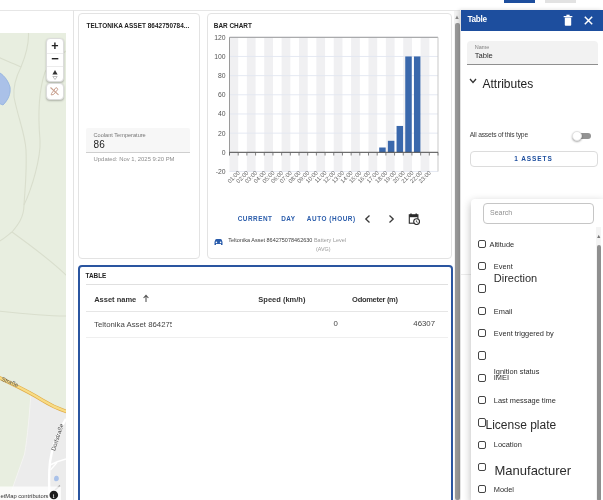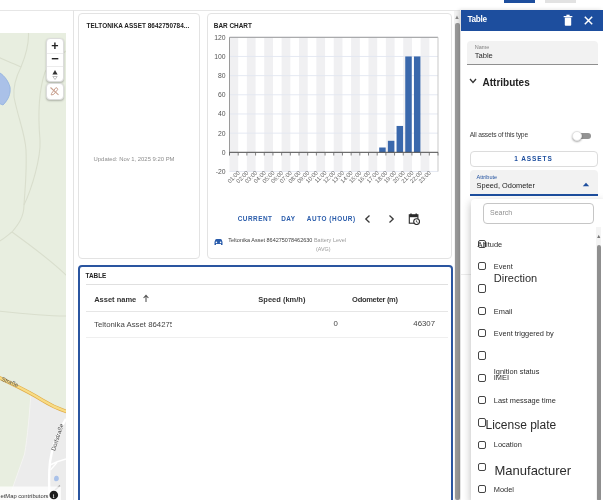--- a/index.html
+++ b/index.html
@@ -68,20 +68,24 @@
     <path d="M 3.5,3.5 L 11.5,10.8" stroke="#c9a08f" stroke-width="1.1"></path>
   </svg>
 </div>
 
 <div class="abs" style="left:454px;top:11px;width:6px;height:489px;background:#f2f2f2"></div>
 <div class="abs" style="left:454px;top:13px;width:6px;height:8px;color:#8a8a8a;font-size:6px;text-align:center;line-height:8px">▲</div>
 <div class="abs" style="left:454.5px;top:23px;width:5px;height:477px;background:#999;border-radius:2px"></div>
 
 <div class="abs" style="left:78px;top:13px;width:120px;height:244px;background:#fff;border:1px solid #e3e3e3;border-radius:4px">
   <div class="abs nw" style="left:7.6px;top:7.6px;font-size:6.4px;font-weight:bold;color:#222;letter-spacing:0.05px">TELTONIKA ASSET 8642750784...</div>
+  <div class="abs" style="left:7.2px;top:114px;width:104px;height:24px;background:#f7f7f7;border-bottom:1px solid #cfcfcf;border-radius:2px 2px 0 0">
+    <div class="abs nw" style="left:7.4px;top:4px;font-size:5.6px;color:#757575">Coolant Temperature</div>
+    <div class="abs" style="left:7.4px;top:11px;font-size:10px;color:#222">86</div>
+  </div>
   <div class="abs nw" style="left:14.6px;top:141.5px;font-size:5.9px;color:#8d8d8d">Updated: Nov 1, 2025 9:20 PM</div>
 </div>
 
 <div class="abs" style="left:207px;top:13px;width:242.5px;height:244px;background:#fff;border:1px solid #e3e3e3;border-radius:4px;overflow:hidden">
   <div class="abs nw" style="left:5.8px;top:8.2px;font-size:6.4px;font-weight:bold;color:#222">BAR CHART</div>
 </div>
 <div class="abs" style="left:208px;top:31px;width:242px;height:170px">
 <svg id="chart" width="242" height="170" font-family="Liberation Sans,sans-serif">
       <rect x="21.5" y="6.3" width="8.6875" height="134.2" fill="#f0f0f2"></rect>
       <rect x="38.875" y="6.3" width="8.6875" height="134.2" fill="#f0f0f2"></rect>
@@ -226,47 +230,40 @@
   </div>
 
   <div class="abs" style="left:6.5px;top:31px;width:130.5px;height:23px;background:#f2f2f2;border-bottom:1px solid #8f8f8f;border-radius:4px 4px 0 0">
     <div class="abs nw" style="left:7.7px;top:3.5px;font-size:5.5px;color:#828282">Name</div>
     <div class="abs nw" style="left:7.7px;top:10px;font-size:7.6px;color:#2b2b2b">Table</div>
   </div>
 
   <svg class="abs" style="left:8px;top:68.5px" width="8" height="6">
       <path d="M 1,1 L 4,4.4 L 7,1" stroke="#333" stroke-width="1.3" fill="none"></path>
     </svg>
-  <div class="abs nw" style="left:22px;top:67px;font-size:10px;font-weight:bold;color:#222">Attributes</div>
+  <div class="abs nw" style="left:22px;top:67px;font-size:12px;font-weight:normal;color:#222">Attributes</div>
 
 
   <div class="abs nw" style="left:9.2px;top:121.5px;font-size:6.7px;letter-spacing:-0.2px;color:#3a3a3a">All assets of this type</div>
   <div class="abs" style="left:118px;top:123.3px;width:12px;height:5.8px;background:#939393;border-radius:3px"></div>
   <div class="abs" style="box-sizing:border-box;left:111.5px;top:121px;width:10.4px;height:10.4px;background:#fff;border:0.5px solid #e3e3e3;border-radius:50%;box-shadow:0 1px 2px rgba(0,0,0,.35)"></div>
 
   <div class="abs" style="left:9px;top:141.4px;width:126px;height:14.2px;border:1px solid #dcdcdc;border-radius:4px;text-align:center;line-height:14.2px;font-size:6.5px;font-weight:bold;color:#1d4e9e;letter-spacing:0.9px">1 ASSETS</div>
 
-  <div class="abs" style="left:9px;top:160.1px;width:128px;height:24.2px;background:#f2f2f2;border-bottom:2.3px solid #1d4e9e;border-radius:4px 4px 0 0">
-    <div class="abs nw" style="left:7.1px;top:4.3px;font-size:5.5px;color:#1d4e9e">Attribute</div>
-    <div class="abs nw" style="left:7.1px;top:11.3px;font-size:7.4px;color:#222">Speed, Odometer</div>
-    <svg class="abs" style="left:112px;top:12.5px" width="8" height="5">
-        <path d="M 0.8,4.2 L 4,0.8 L 7.2,4.2 Z" fill="#1d4e9e"></path>
-      </svg>
-  </div>
 
   <div class="abs" style="left:0;top:264.5px;width:142.5px;height:1px;background:#ececec"></div>
 </div>
 
 <div class="abs" style="left:470.5px;top:198.5px;width:133px;height:302px;background:#fff;border-radius:4px 0 0 0;box-shadow:0 3px 8px rgba(0,0,0,.28)">
   <div class="abs" style="left:12.5px;top:4.5px;width:109px;height:18.5px;border:1px solid #c6c6c6;border-radius:4px">
     <div class="abs nw" style="left:6px;top:5px;font-size:7px;color:#8f8f8f">Search</div>
   </div>
   <div id="menu-items">
       <div class="abs" style="box-sizing:border-box;left:7px;top:41.3px;width:8.4px;height:8.4px;border:1.4px solid #454545;border-radius:2px"></div>
-      <div class="abs nw" style="left:7px;top:41.1px;font-size:7.4px;color:#2b2b2b">Altitude</div>
+      <div class="abs nw" style="left:19px;top:41.1px;font-size:7.4px;color:#2b2b2b">Altitude</div>
       <div class="abs" style="box-sizing:border-box;left:7px;top:63.599999999999994px;width:8.4px;height:8.4px;border:1.4px solid #454545;border-radius:2px"></div>
       <div class="abs nw" style="left:23.3px;top:63.4px;font-size:7.4px;color:#2b2b2b">Event</div>
       <div class="abs" style="box-sizing:border-box;left:7px;top:85.89999999999999px;width:8.4px;height:8.4px;border:1.4px solid #454545;border-radius:2px"></div>
       <div class="abs nw" style="left:23.3px;top:73px;font-size:11px;color:#2b2b2b">Direction</div>
       <div class="abs" style="box-sizing:border-box;left:7px;top:108.2px;width:8.4px;height:8.4px;border:1.4px solid #454545;border-radius:2px"></div>
       <div class="abs nw" style="left:23.3px;top:108px;font-size:7.4px;color:#2b2b2b">Email</div>
       <div class="abs" style="box-sizing:border-box;left:7px;top:130.5px;width:8.4px;height:8.4px;border:1.4px solid #454545;border-radius:2px"></div>
       <div class="abs nw" style="left:23.3px;top:130.29999999999998px;font-size:7.4px;color:#2b2b2b">Event triggered by</div>
       <div class="abs" style="box-sizing:border-box;left:7px;top:152.8px;width:8.4px;height:8.4px;border:1.4px solid #454545;border-radius:2px"></div>
       <div class="abs nw" style="left:23.3px;top:168px;font-size:7.4px;color:#2b2b2b">Ignition status</div>

